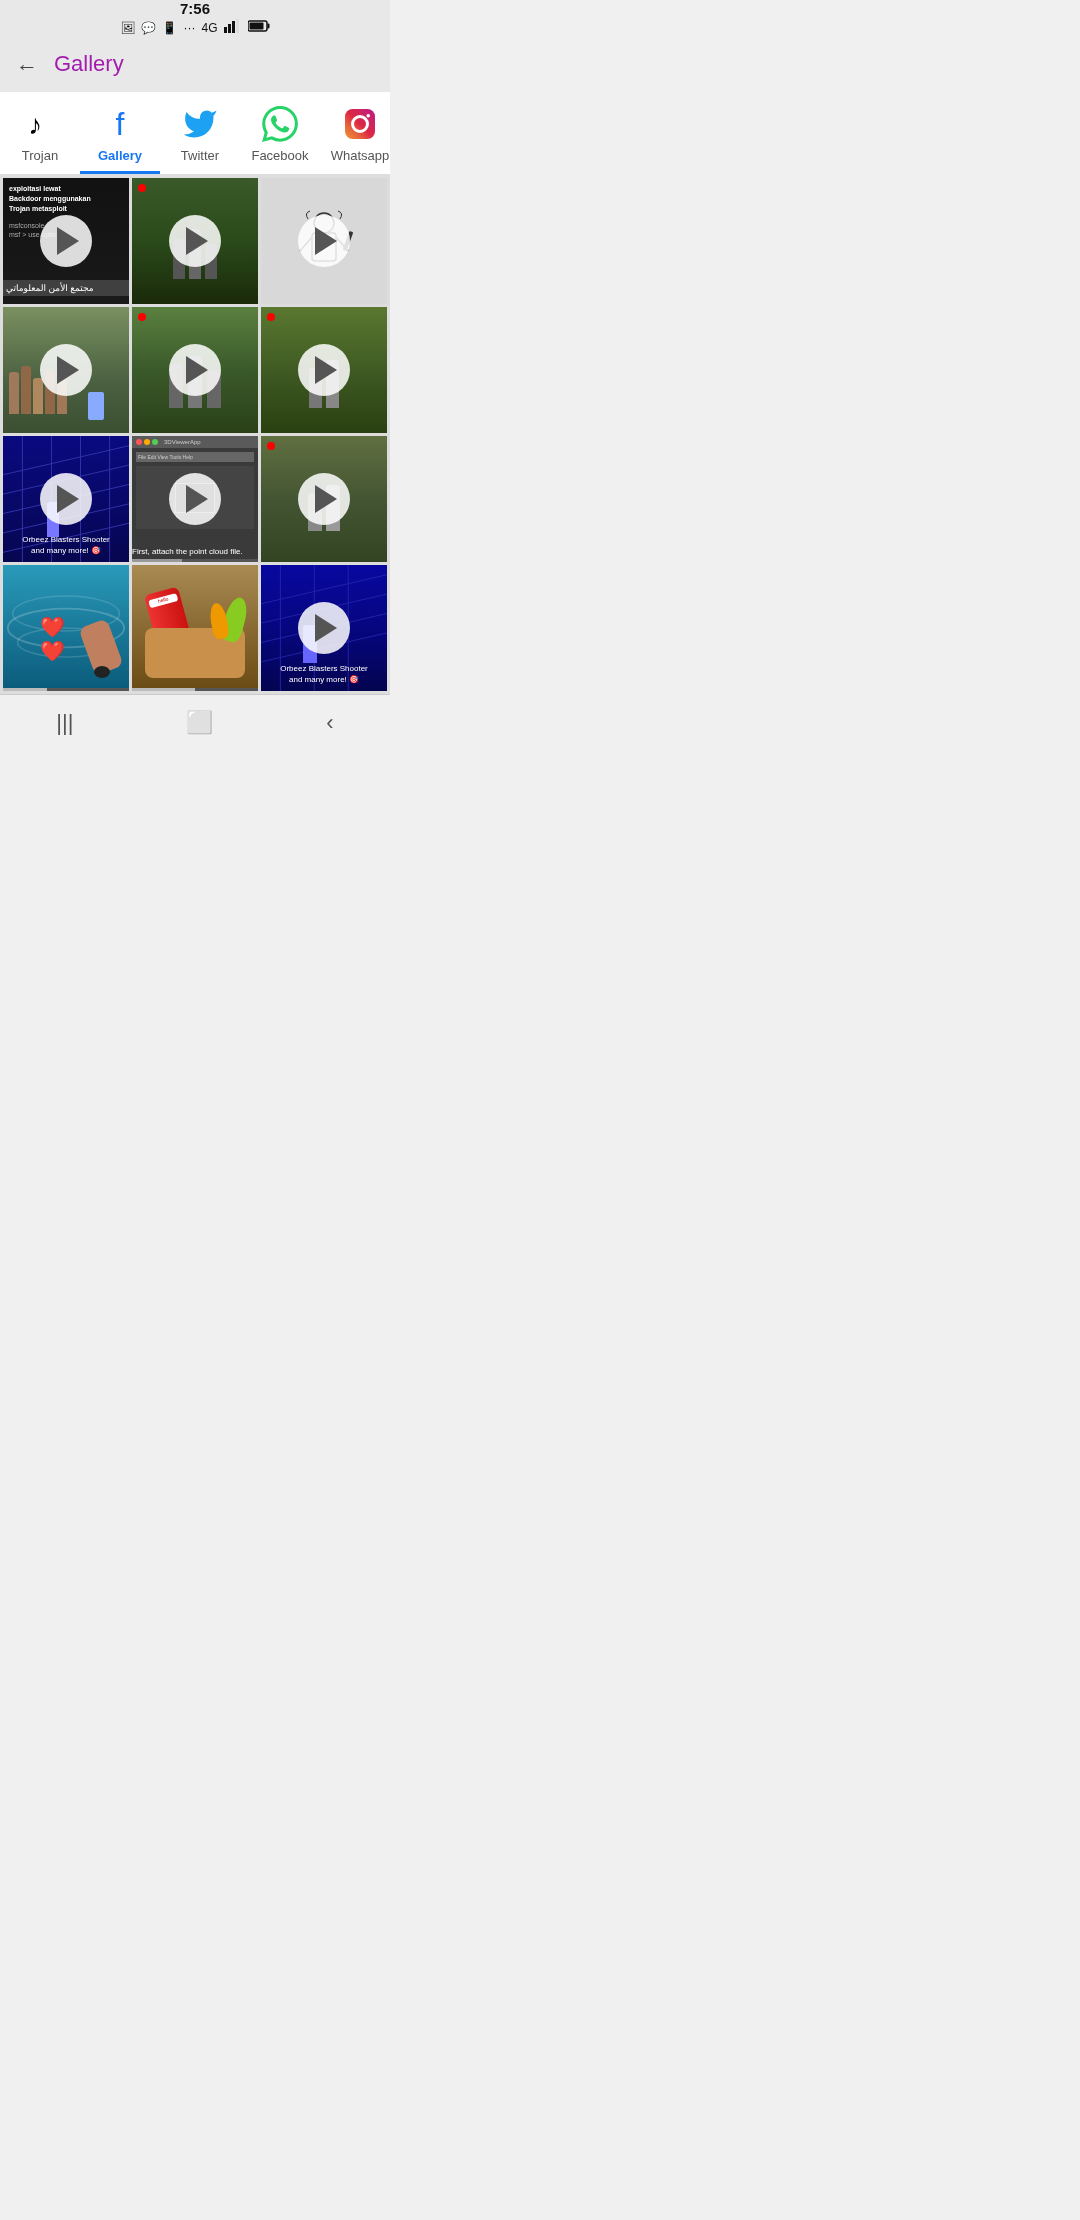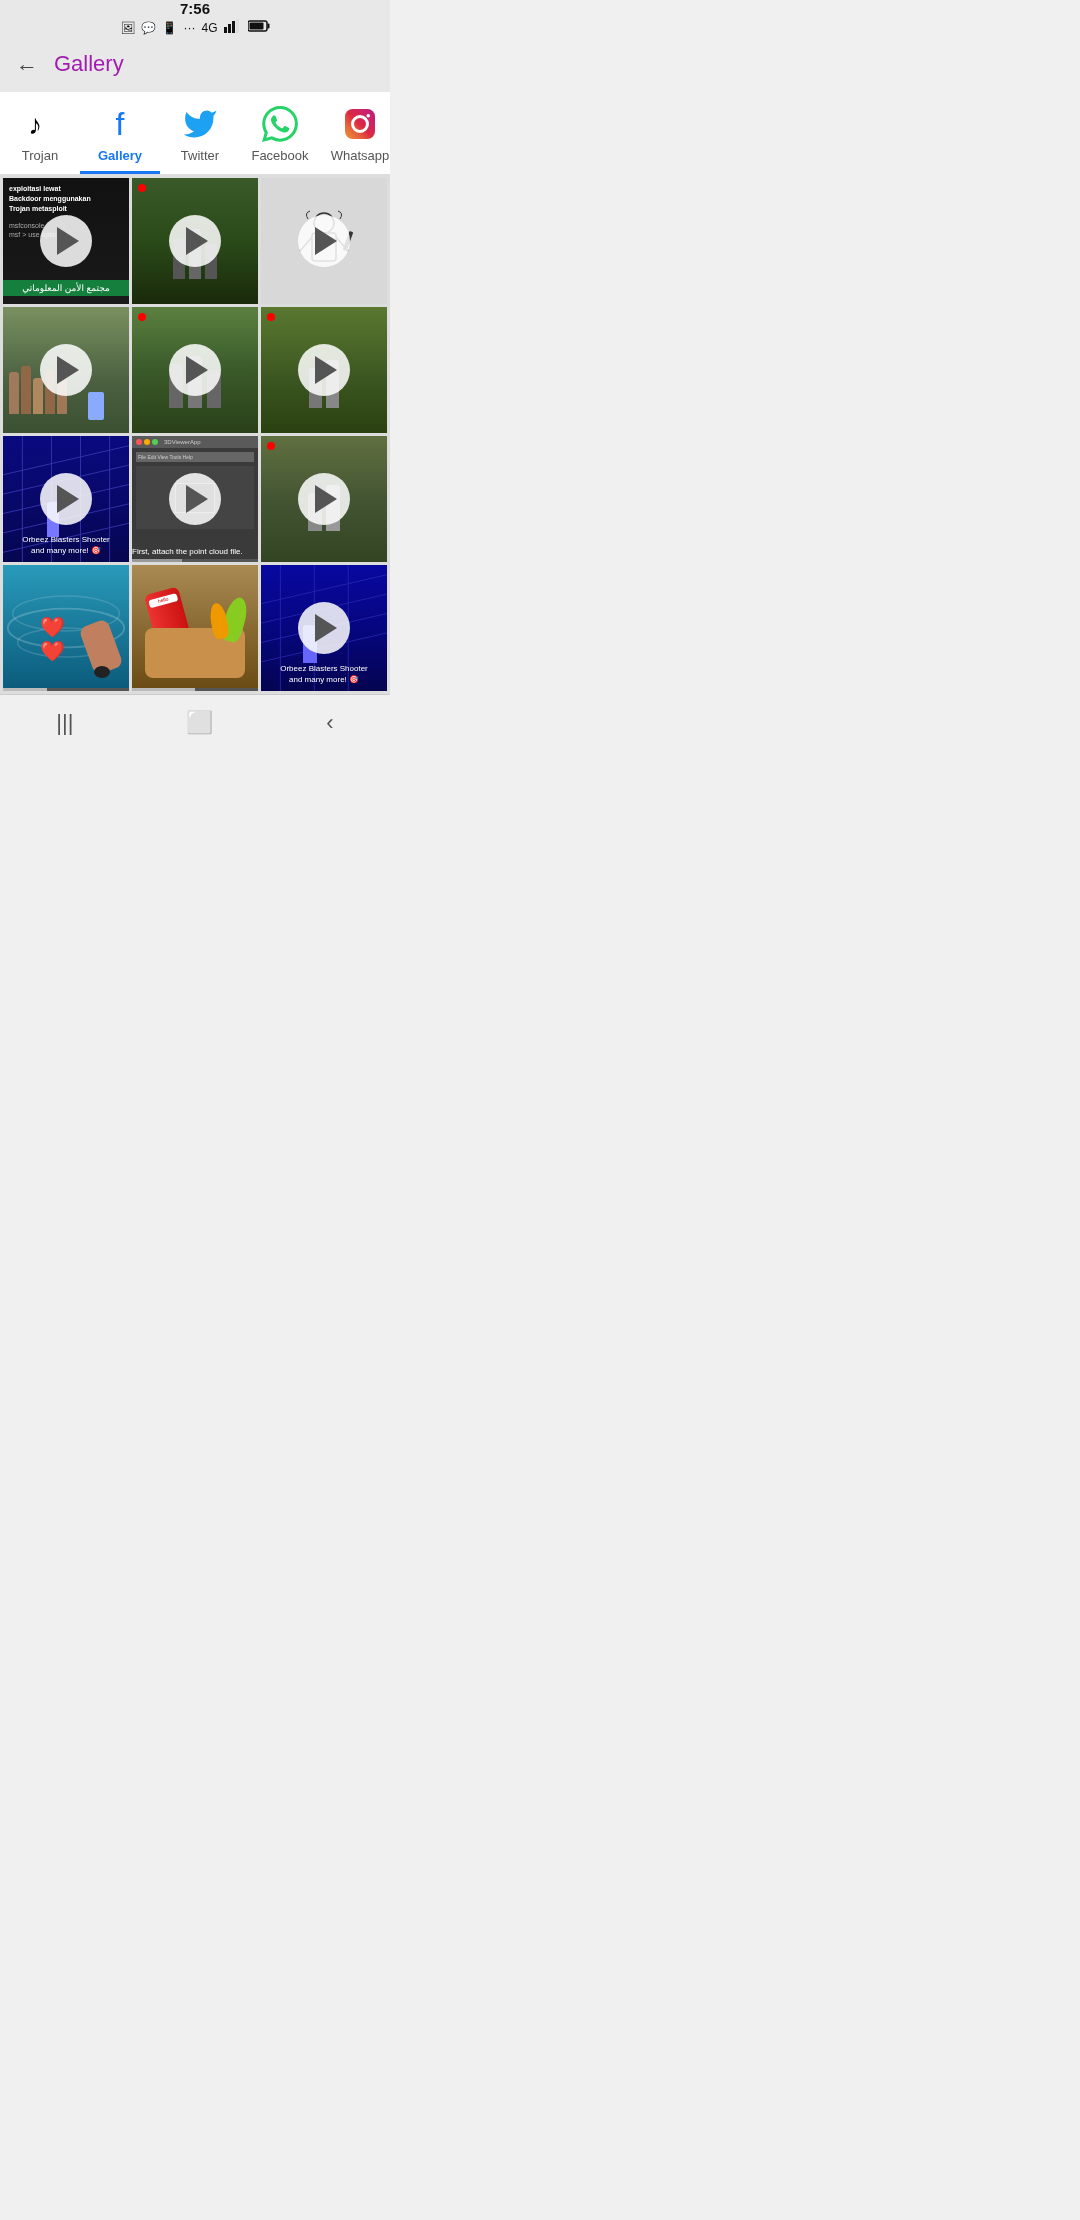--- a/index.html
+++ b/index.html
@@ -269,21 +269,21 @@
 <div class="grid">
 
   <div class="grid-item bg-dark">
     <div style="position:absolute;top:0;left:0;right:0;bottom:0;background:linear-gradient(180deg,#111 0%,#1a1a1a 100%);">
       <div style="padding:6px;font-size:7px;color:#fff;line-height:1.4;font-weight:700;">exploitasi lewat<br>Backdoor menggunakan<br>Trojan metasploit</div>
       <div style="padding:2px 6px;font-size:7px;color:#aaa;line-height:1.3;">
         msfconsole<br>msf &gt; use options<br>
       </div>
     </div>
     <div class="play-btn"></div>
-    <div style="position:absolute;bottom:8px;left:0;right:0;background:#15803d;text-align:center;padding:3px;font-size:9px;color:#fff;">مجتمع الأمن المعلوماتي</div>
+    <div style="position:absolute;bottom:8px;left:0;right:0;background:#404040;text-align:left;padding:3px;font-size:9px;color:#fff;">مجتمع الأمن المعلوماتي</div>
   </div>
 
   <div class="grid-item" style="background:#3a5a2a;">
     <div style="position:absolute;top:0;left:0;right:0;bottom:0;background:linear-gradient(180deg,#3a5a2a 0%,#2a4a1a 50%,#1a2a0a 100%);">
 
       <div style="position:absolute;bottom:20%;left:20%;width:60%;height:40%;display:flex;align-items:flex-end;justify-content:center;gap:4px;">
         <div style="width:12px;height:40px;background:#555;border-radius:4px 4px 0 0;"></div>
         <div style="width:12px;height:50px;background:#666;border-radius:4px 4px 0 0;"></div>
         <div style="width:12px;height:35px;background:#555;border-radius:4px 4px 0 0;"></div>
       </div>

